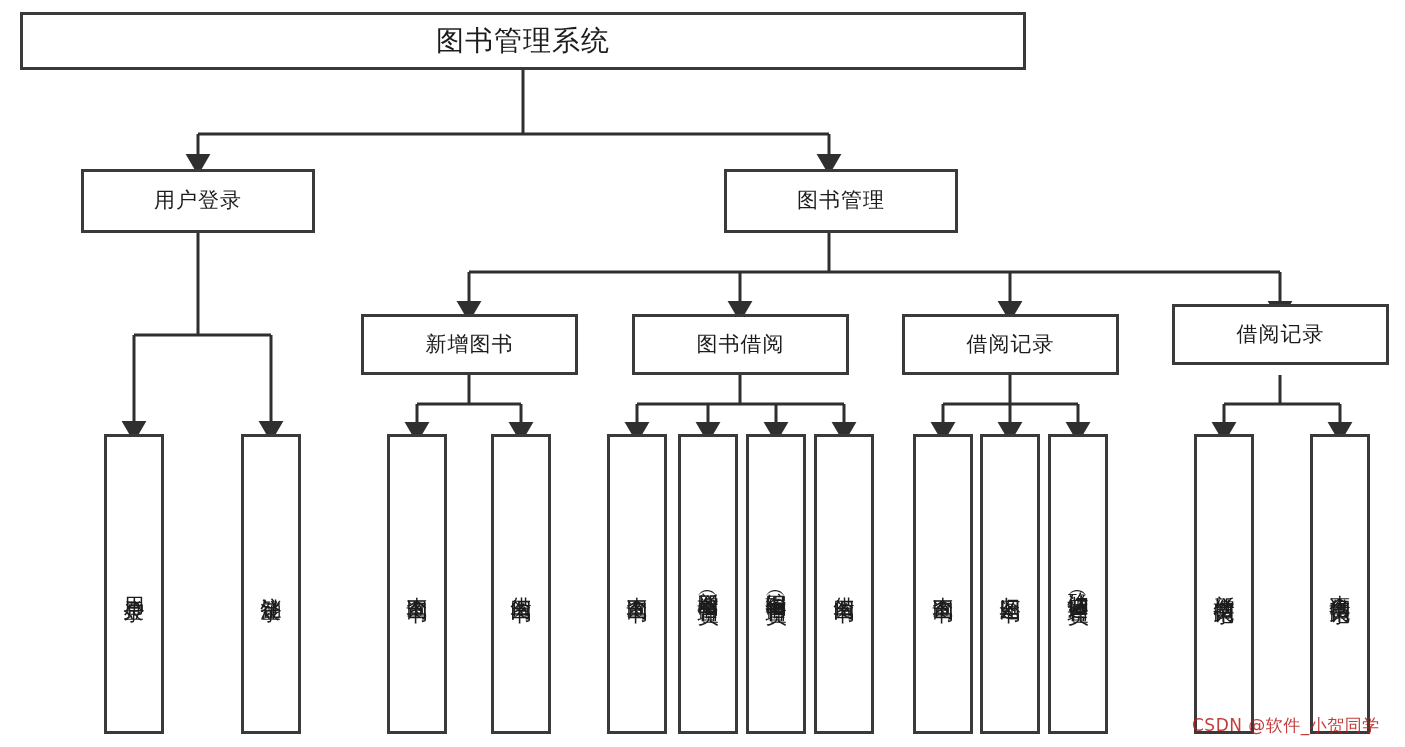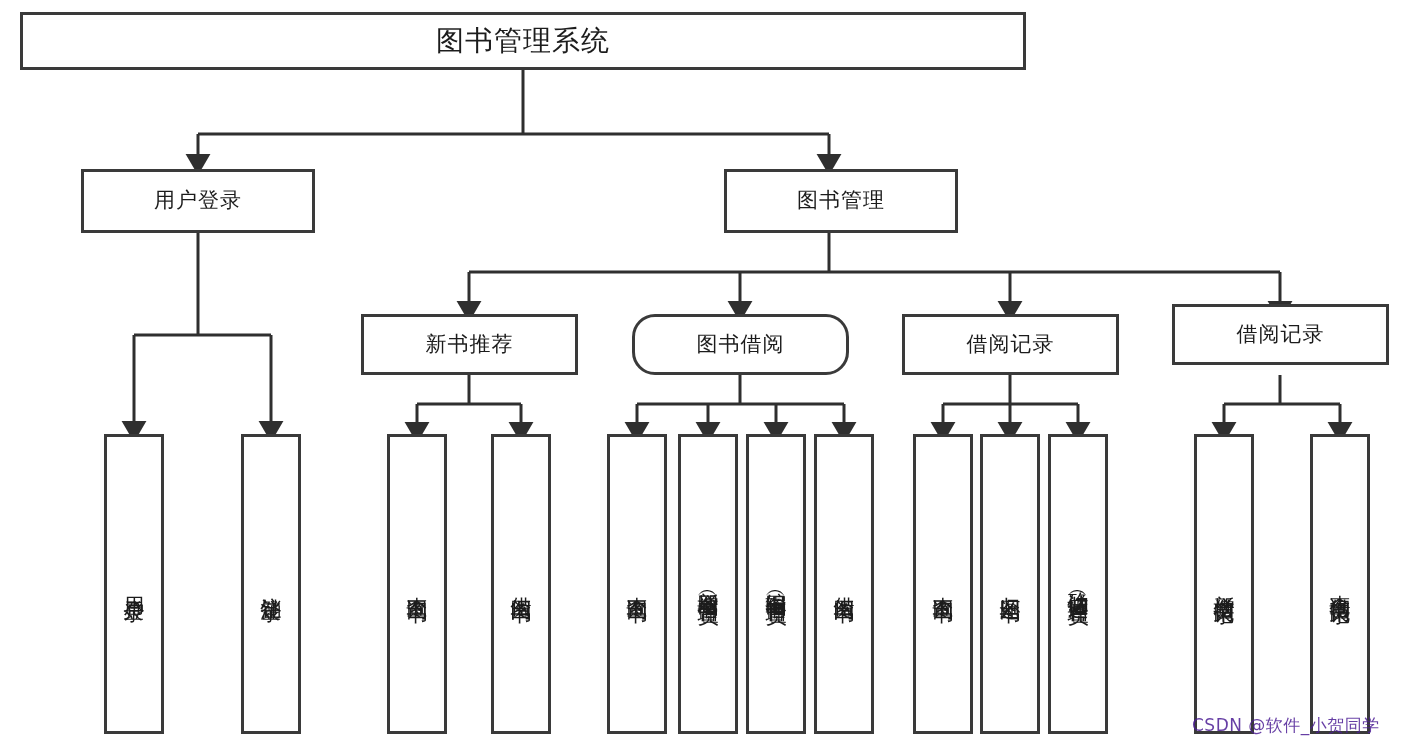--- a/index.html
+++ b/index.html
@@ -54,21 +54,21 @@
     letter-spacing:2px;
     white-space:normal;
     max-height:calc(100% - 8px);
   }
   .node.root .lbl{ font-size:28px; }
   #watermark{
     position:absolute;
     left:1192px;
     top:714px;
     font-size:17px;
-    color:#4c1d95;
+    color:#b91c1c;
     opacity:.85;
     letter-spacing:.5px;
     white-space:nowrap;
     z-index:3;
   }
 </style>
 </head>
 <body>
 
 <div id="canvas">
@@ -132,24 +132,24 @@
 
   <div class="node" style="left:81px; top:169px; width:234px; height:64px;">
     <span class="lbl">用户登录</span>
   </div>
 
   <div class="node" style="left:712px; top:169px; width:234px; height:64px;margin-left:12px;">
     <span class="lbl">图书管理</span>
   </div>
 
   <div class="node" style="left:361px; top:314px; width:217px; height:61px;">
-    <span class="lbl">新书推荐</span>
-  </div>
-
-  <div class="node" style="left:632px; top:314px; width:217px; height:61px;border-radius:23px;">
+    <span class="lbl">新增图书</span>
+  </div>
+
+  <div class="node" style="left:632px; top:314px; width:217px; height:61px;">
     <span class="lbl">图书借阅</span>
   </div>
 
   <div class="node" style="left:902px; top:314px; width:217px; height:61px;">
     <span class="lbl">借阅记录</span>
   </div>
 
   <div class="node" style="left:1172px; top:304px; width:217px; height:61px;">
     <span class="lbl">借阅记录</span>
   </div>

